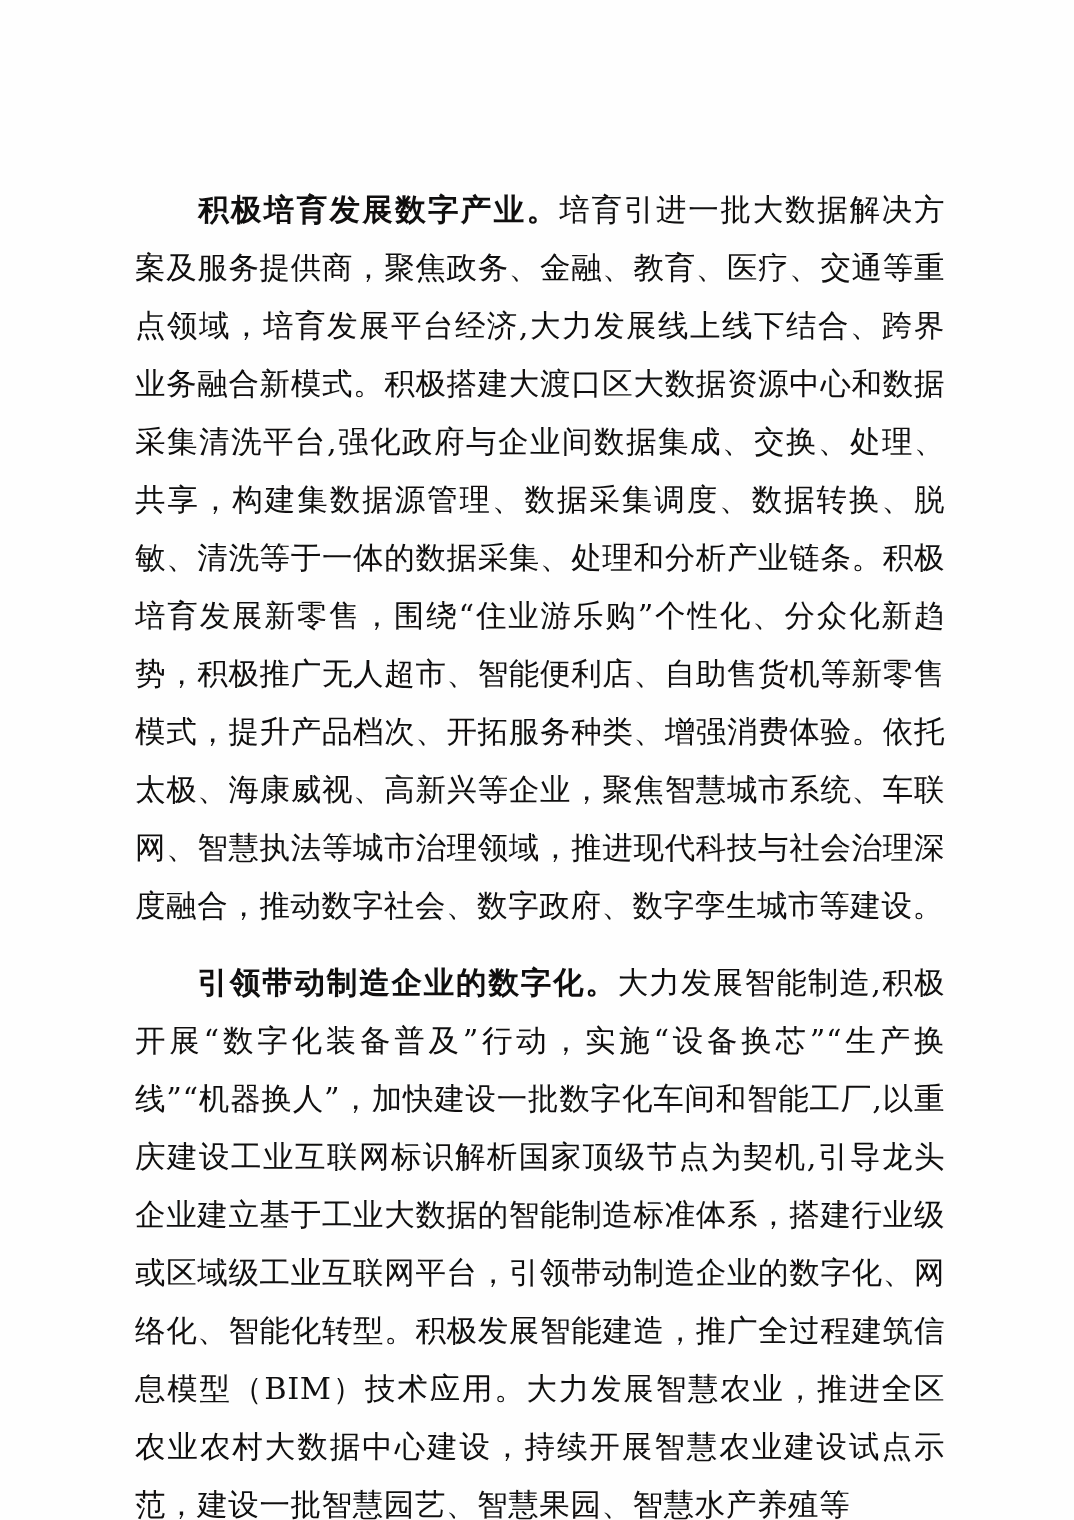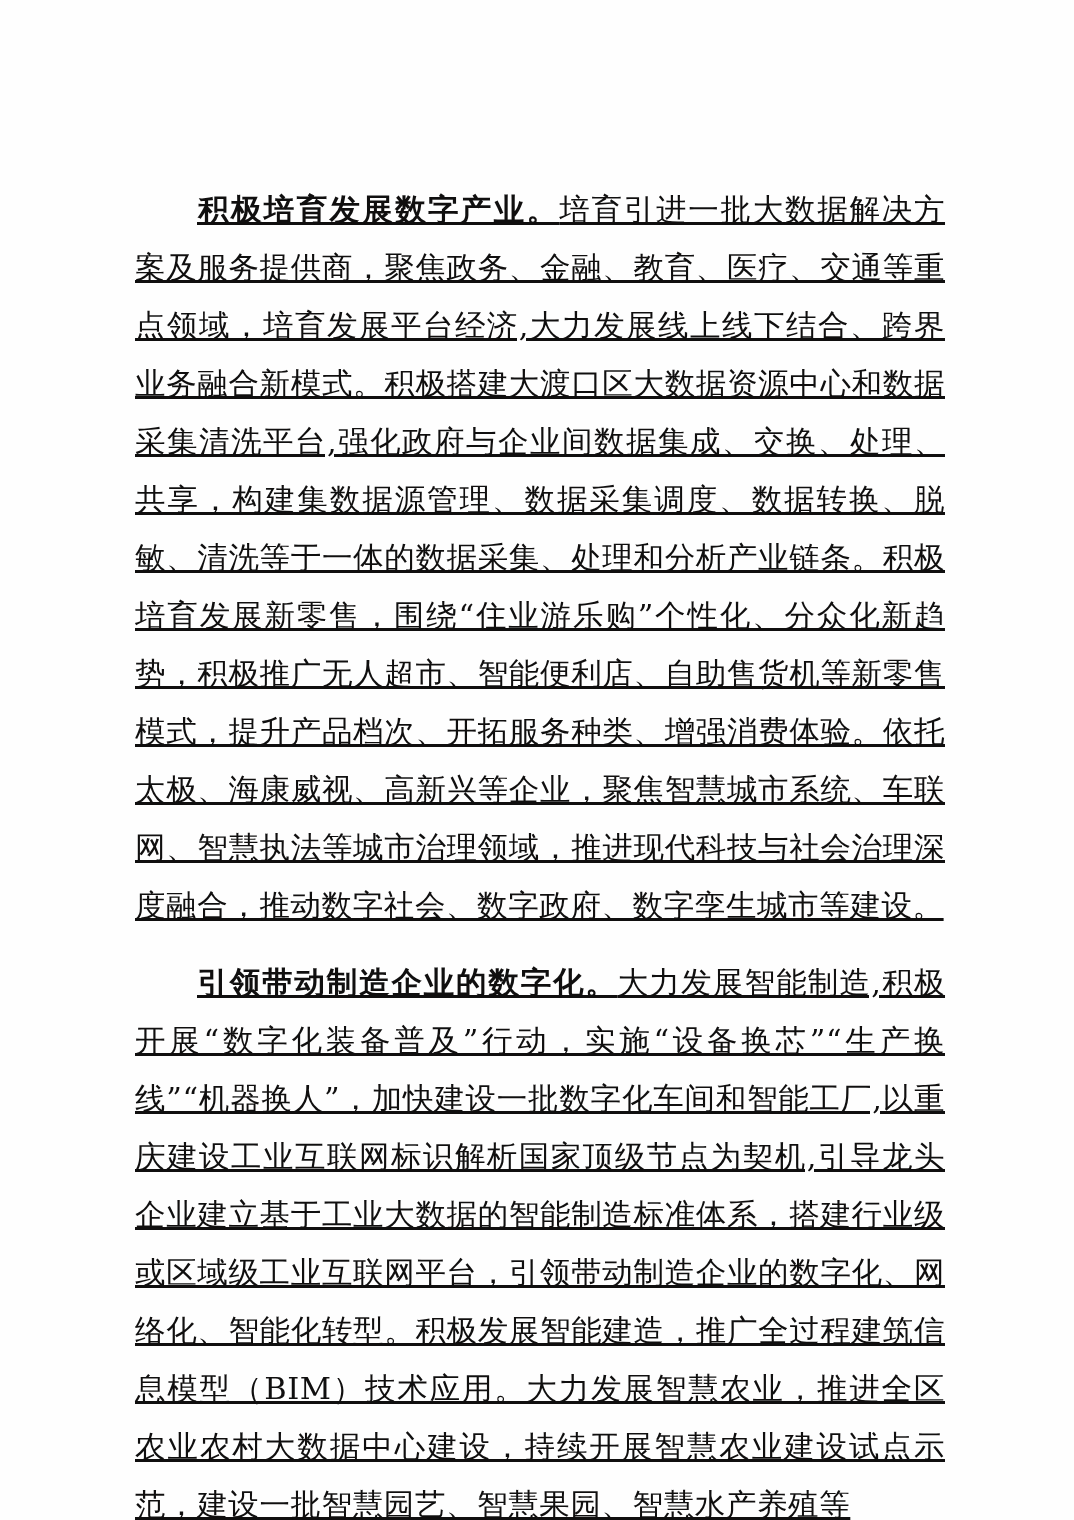--- a/index.html
+++ b/index.html
@@ -31,21 +31,20 @@
   }
   p.para {
     margin: 0 0 8px 0;
     font-size: 30.5px;
     line-height: 58px;
     text-align: justify;
     text-justify: inter-ideograph;
     letter-spacing: 0.6px;
     color: #100f0f;
     font-family: "DejaVu Serif", "Liberation Serif", serif;
-    text-decoration: underline;
   }
   p.para .lead {
     font-weight: bold;
     letter-spacing: 1.2px;
   }
   p.para.second {
     margin-top: 18px;
   }
   .indent {
     display: inline-block;

